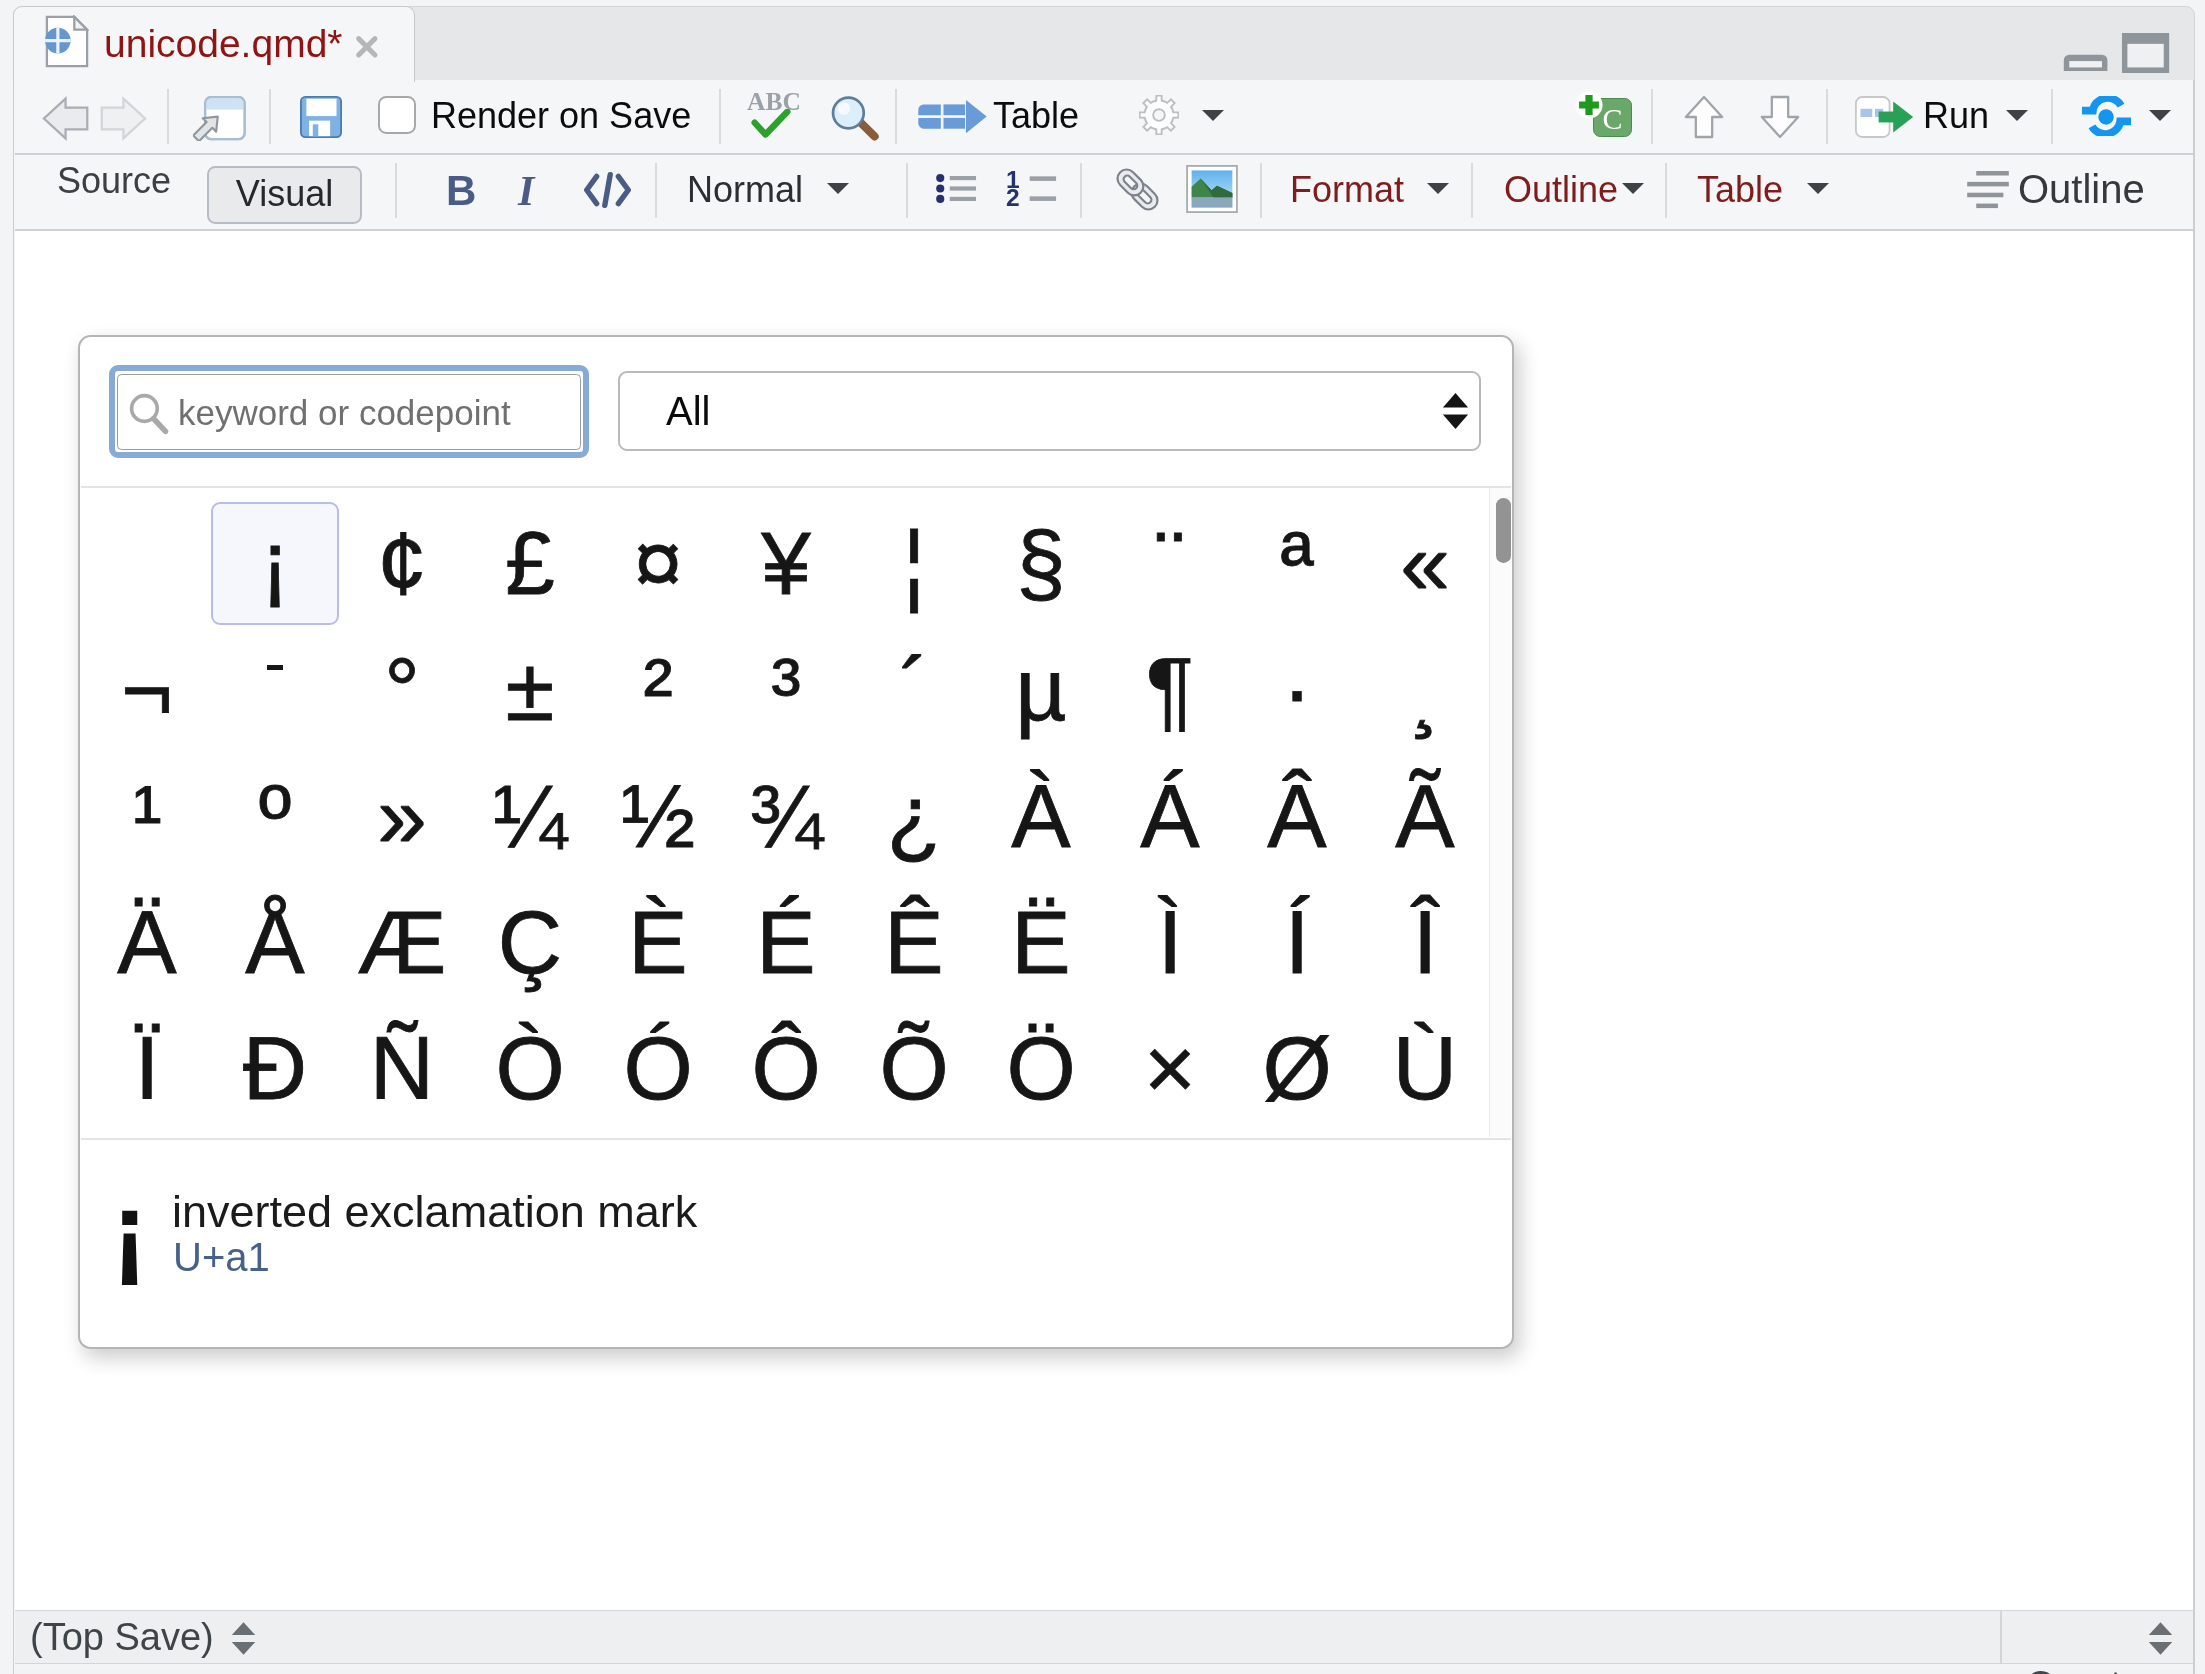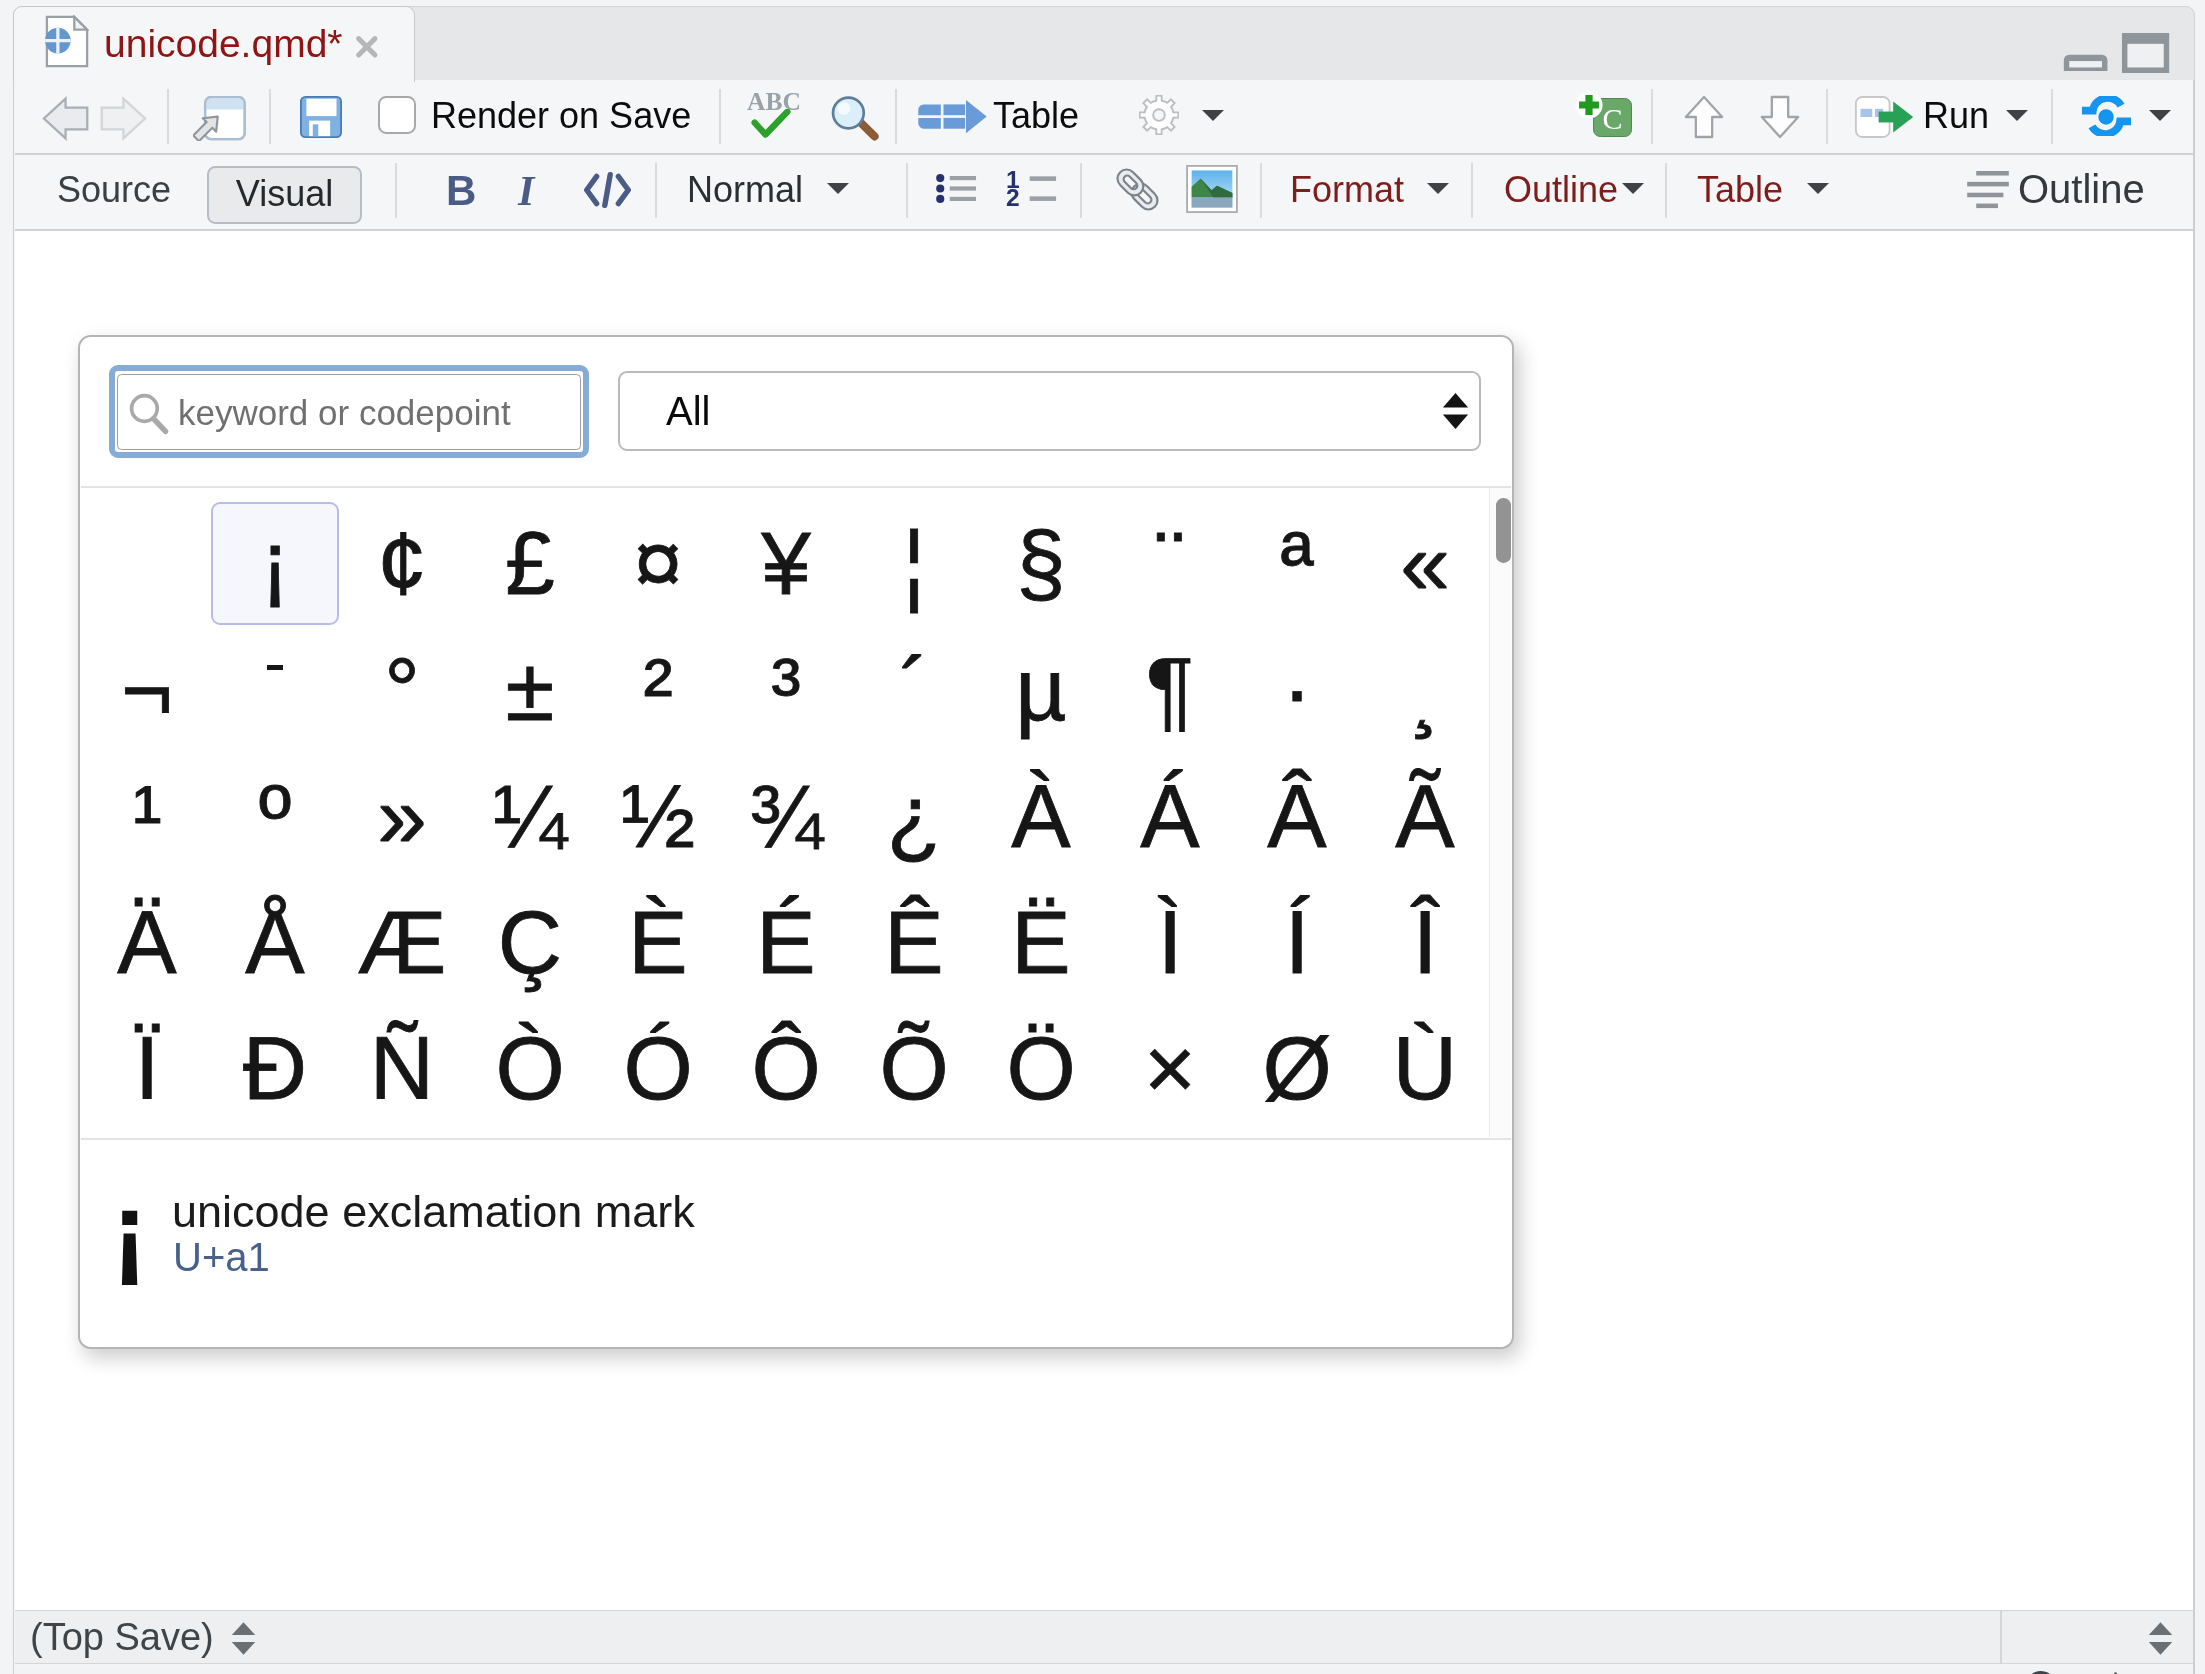--- a/index.html
+++ b/index.html
@@ -148,21 +148,21 @@
 
  <svg class="abs" style="left:2080px;top:96px" width="53" height="40" viewBox="0 0 58 44">
   <circle cx="28.5" cy="23" r="8.5" fill="#1495ef"></circle>
   <path d="M2 16 L14 16 A 16.5 15.5 0 0 1 45 10.5" fill="none" stroke="#1495ef" stroke-width="8.5"></path>
   <path d="M56 28 L44 28 A 16.5 15.5 0 0 1 13 33.5" fill="none" stroke="#1495ef" stroke-width="8.5"></path>
  </svg>
  <div class="abs tri" style="left:2149px;top:110px"></div>
 </div>
 
 <div id="row2items">
- <div class="abs t2" style="left:57px;top:169px;color:#3b4044">Source</div>
+ <div class="abs t2" style="left:57px;top:160px;color:#3b4044">Source</div>
  <div class="abs" style="left:207px;top:166px;width:155px;height:58px;background:#e9eaeb;border:2.7px solid #b5bcc4;border-radius:8.2px;text-align:center;font-size:36px;color:#26292c;line-height:51px">Visual</div>
  <div class="sep2" style="left:395px"></div>
  <div class="abs" style="left:446px;top:167px;font-size:42px;font-weight:bold;color:#4a5c85">B</div>
  <div class="abs" style="left:518px;top:167px;font-size:42px;font-weight:bold;font-style:italic;color:#4a5c85;font-family:'Liberation Serif',serif">I</div>
  <svg class="abs" style="left:584px;top:171px" width="47" height="38" viewBox="0 0 52 42">
   <path d="M14 6 L3 21 L14 36" fill="none" stroke="#4a5c85" stroke-width="6" stroke-linecap="round" stroke-linejoin="round"></path>
   <path d="M38 6 L49 21 L38 36" fill="none" stroke="#4a5c85" stroke-width="6" stroke-linecap="round" stroke-linejoin="round"></path>
   <line x1="29" y1="4" x2="23" y2="38" stroke="#4a5c85" stroke-width="6" stroke-linecap="round"></line>
  </svg>
  <div class="sep2" style="left:655px"></div>
@@ -293,16 +293,16 @@
 <div class="abs" style="left:722px;top:1007px;width:128px;height:123px;font-size:89px;color:#161616;text-align:center;line-height:123px;-webkit-text-stroke:0.8px #161616">Ô</div>
 <div class="abs" style="left:850px;top:1007px;width:128px;height:123px;font-size:89px;color:#161616;text-align:center;line-height:123px;-webkit-text-stroke:0.8px #161616">Õ</div>
 <div class="abs" style="left:977px;top:1007px;width:128px;height:123px;font-size:89px;color:#161616;text-align:center;line-height:123px;-webkit-text-stroke:0.8px #161616">Ö</div>
 <div class="abs" style="left:1106px;top:1007px;width:128px;height:123px;font-size:89px;color:#161616;text-align:center;line-height:123px;-webkit-text-stroke:0.8px #161616">×</div>
 <div class="abs" style="left:1233px;top:1007px;width:128px;height:123px;font-size:89px;color:#161616;text-align:center;line-height:123px;-webkit-text-stroke:0.8px #161616">Ø</div>
 <div class="abs" style="left:1361px;top:1007px;width:128px;height:123px;font-size:89px;color:#161616;text-align:center;line-height:123px;-webkit-text-stroke:0.8px #161616">Ù</div>
 <div class="abs" style="left:1489px;top:488px;width:22px;height:649px;background:#fbfbfb;border-left:1.8px solid #eaeaea"></div>
 <div class="abs" style="left:1496px;top:498px;width:14.5px;height:65px;background:#939393;border-radius:7.3px"></div>
 <div class="abs" style="left:81px;top:1138px;width:1430px;height:1.8px;background:#e4e4e4"></div>
 <div class="abs" style="left:107px;top:1181px;width:45px;height:100px;font-size:107px;font-weight:600;color:#111;text-align:center;line-height:100px">¡</div>
-<div class="abs" style="left:172px;top:1186px;font-size:45px;color:#1b1b1b">unicode exclamation mark</div>
+<div class="abs" style="left:172px;top:1186px;font-size:45px;color:#1b1b1b">inverted exclamation mark</div>
 <div class="abs" style="left:173px;top:1235px;font-size:40px;color:#47618a">U+a1</div>
 </div>
 
 
 </body></html>

